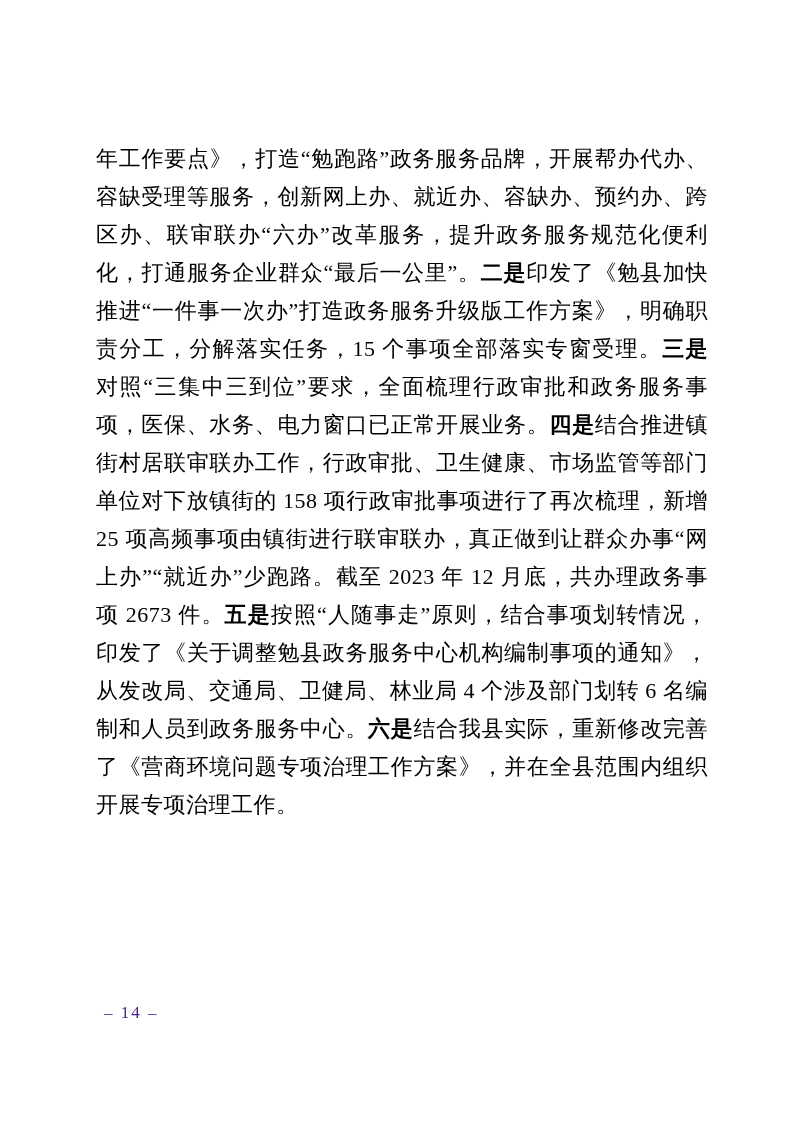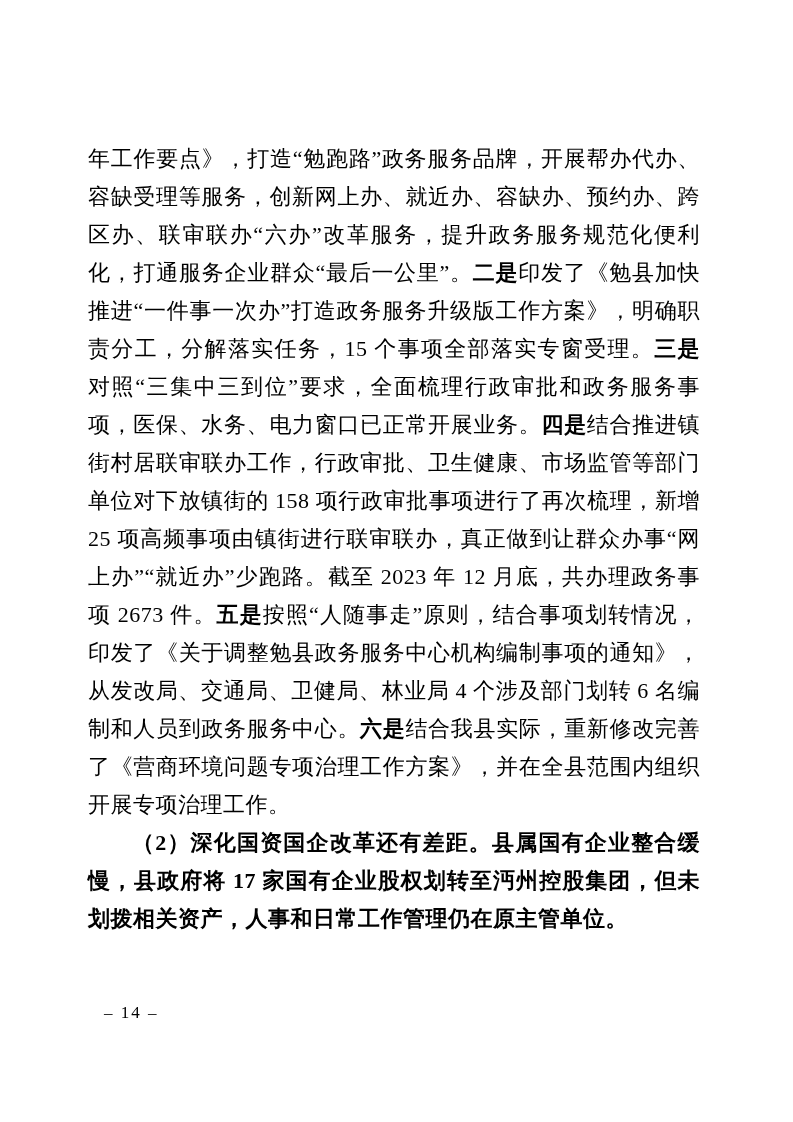--- a/index.html
+++ b/index.html
@@ -11,21 +11,21 @@
     position: relative;
     width: 793px;
     height: 1122px;
     background: #ffffff;
     color: #000000;
     font-family: "Liberation Serif", "DejaVu Serif", serif;
     overflow: hidden;
   }
   .content {
     position: absolute;
-    left: 88px;
+    left: 96px;
     top: 140px;
     width: 612px;
   }
   .para {
     margin: 0;
     font-size: 22px;
     line-height: 38px;
     text-align: justify;
     text-justify: inter-ideograph;
     letter-spacing: 0.5px;
@@ -36,31 +36,30 @@
   .b {
     font-weight: bold;
   }
   .footer {
     position: absolute;
     left: 104px;
     top: 1002px;
     font-size: 17px;
     line-height: 22px;
     letter-spacing: 2px;
-    color: #000000;
+    color: #4c1d95;
     font-family: "Liberation Serif", "DejaVu Serif", serif;
   }
 </style>
 </head>
 <body>
 
 <div class="page">
   <div class="content">
 
     <p class="para"><span>年工作要点》，打造“勉跑路”政务服务品牌，开展帮办代办、容缺受理等服务，创新网上办、就近办、容缺办、预约办、跨区办、联审联办“六办”改革服务，提升政务服务规范化便利化，打通服务企业群众“最后一公里”。</span><span class="b">二是</span><span>印发了《勉县加快推进“一件事一次办”打造政务服务升级版工作方案》，明确职责分工，分解落实任务，15 个事项全部落实专窗受理。</span><span class="b">三是</span><span>对照“三集中三到位”要求，全面梳理行政审批和政务服务事项，医保、水务、电力窗口已正常开展业务。</span><span class="b">四是</span><span>结合推进镇街村居联审联办工作，行政审批、卫生健康、市场监管等部门单位对下放镇街的 158 项行政审批事项进行了再次梳理，新增 25 项高频事项由镇街进行联审联办，真正做到让群众办事“网上办”“就近办”少跑路。截至 2023 年 12 月底，共办理政务事项 2673 件。</span><span class="b">五是</span><span>按照“人随事走”原则，结合事项划转情况，印发了《关于调整勉县政务服务中心机构编制事项的通知》，从发改局、交通局、卫健局、林业局 4 个涉及部门划转 6 名编制和人员到政务服务中心。</span><span class="b">六是</span><span>结合我县实际，重新修改完善了《营商环境问题专项治理工作方案》，并在全县范围内组织开展专项治理工作。</span></p>
 
-    <p class="para indent2"><span class="b">（2）深化国资国企改革还有差距。县属国有企业整合缓慢，县政府将 17 家国有企业股权划转至沔州控股集团，但未划拨相关资产，人事和日常工作管理仍在原主管单位。</span></p>
 
 
   </div>
 
   <div class="footer">– 14 –</div>
 </div>
 
 </body></html>

